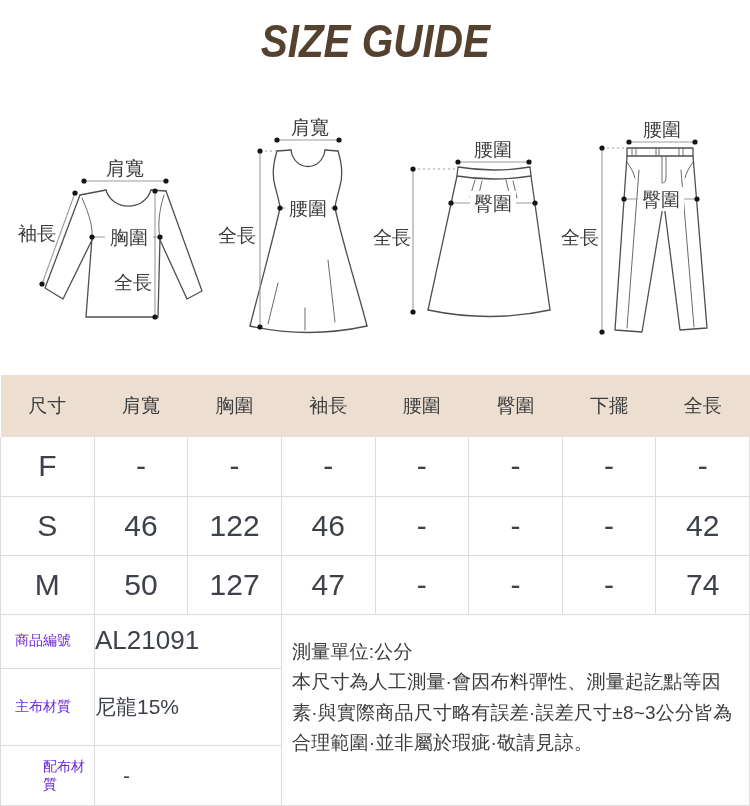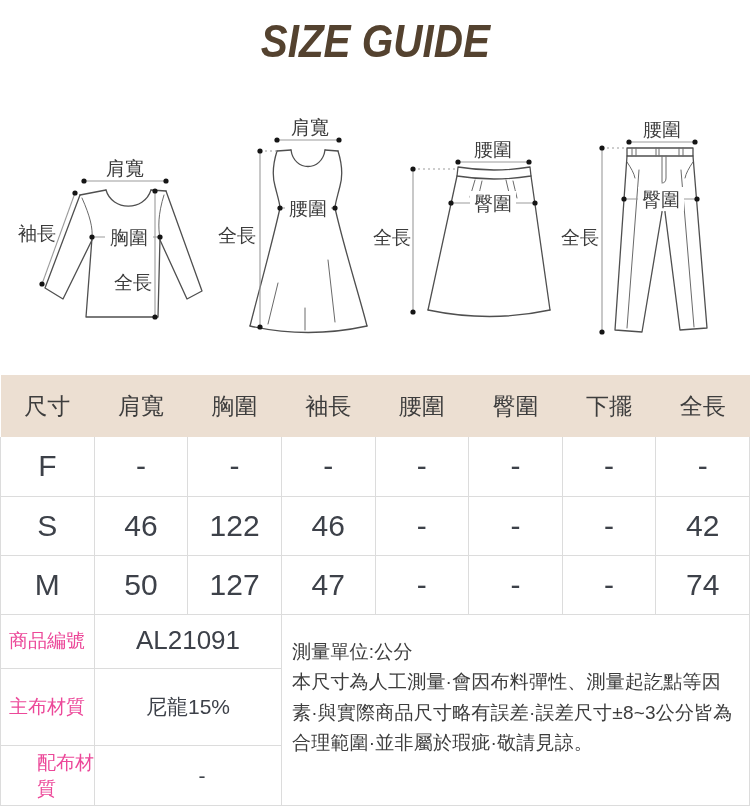--- a/index.html
+++ b/index.html
@@ -35,46 +35,46 @@
   svg .lbl     { font-family:"Liberation Sans","DejaVu Sans",sans-serif; font-size:19px; fill:#3c3c3c; }
   svg .lbl-bg  { fill:#ffffff; stroke:none; }
 
   
   table.size-table {
     position:absolute; top:375px; left:0; width:750px;
     border-collapse:collapse; table-layout:fixed; text-align:center;
   }
   table.size-table th {
     background:#ecdfd2; height:62px; font-weight:400;
-    font-size:23px; color:#3d3d3d; border:none;
+    font-size:19px; color:#3d3d3d; border:none;
   }
   table.size-table td {
     height:59px; border:1px solid #dcdcdc;
     font-size:30px; font-weight:400; color:#3d4149;
     background:#ffffff;
   }
   table.size-table tbody tr:first-child td { border-top:none; }
 
   
   .bottom {
     position:absolute; top:613px; left:0; width:750px; height:193px;
     display:grid;
     grid-template-columns:94px 187px 469px;
     grid-template-rows:56px 77px 60px;
     border-bottom:1px solid #dcdcdc;
     border-left:1px solid #dcdcdc;
     border-right:1px solid #dcdcdc;
   }
   .info-label {
-    display:flex; align-items:center; padding-left:8px;
-    font-size:19px; color:#ec4899;
+    display:flex; align-items:center; padding-left:14px;
+    font-size:14px; color:#6d28d9;
     border-right:1px solid #dcdcdc; border-bottom:1px solid #dcdcdc;
   }
   .info-value {
-    display:flex; flex-direction:column; align-items:center; justify-content:center;
+    display:flex; flex-direction:column; align-items:flex-start; justify-content:center;
     font-size:21px; color:#3d4149; line-height:1.4;
     border-right:1px solid #dcdcdc; border-bottom:1px solid #dcdcdc;
   }
   .info-value.code { font-size:26px; }
   .row3 { border-bottom:none;margin-left:28px; }
   .notes {
     grid-column:3; grid-row:1 / 4;
     padding:24px 14px 0 10px;
     font-size:19px; color:#3c3c3c; line-height:1.6;
     letter-spacing:0.2px;

